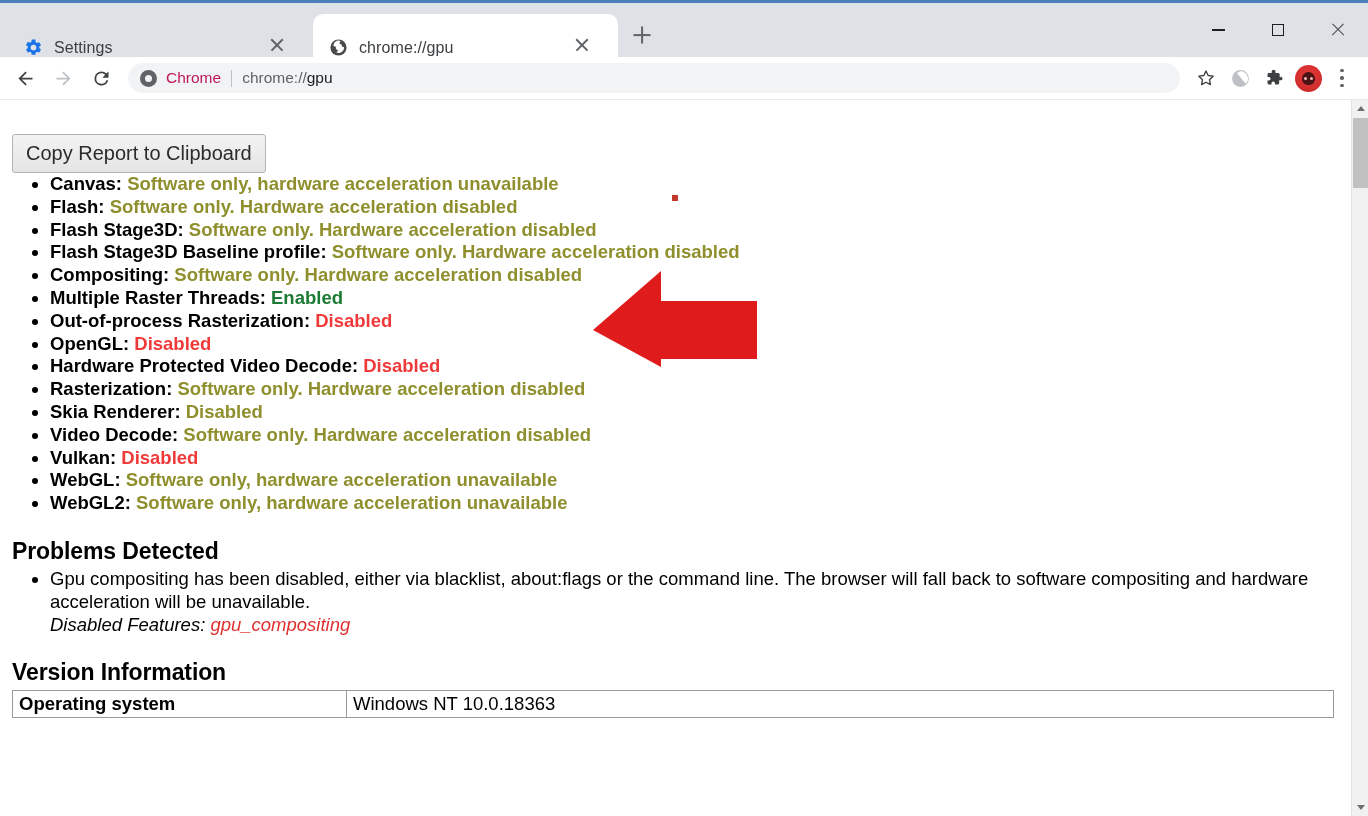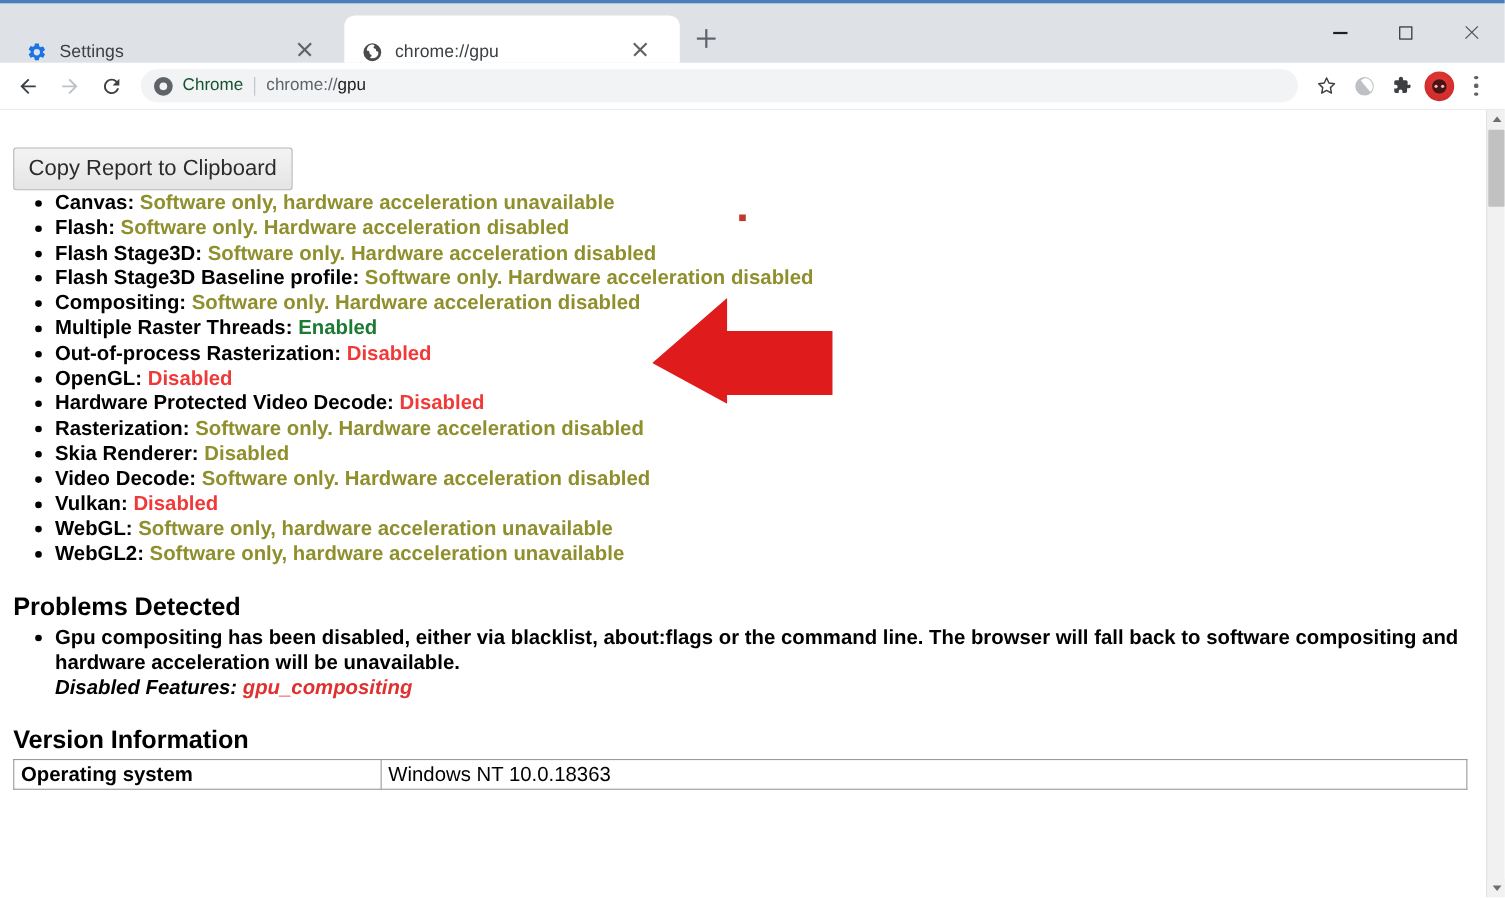--- a/index.html
+++ b/index.html
@@ -143,21 +143,21 @@
   .chrome-logo::after {
     content: "";
     position: absolute;
     left: 5px; top: 5px;
     width: 7px; height: 7px;
     border-radius: 50%;
     background: #f1f3f4;
   }
   .omni-scheme {
     font-size: 15.5px;
-    color: #14532d;
+    color: #be185d;
     white-space: nowrap;
   }
   .omni-divider {
     width: 1px; height: 17px;
     background: #bdc1c6;
     margin: 0 10px;
     flex: 0 0 1px;
   }
   .omni-url {
     font-size: 15.5px;
@@ -259,21 +259,20 @@
   ul.featlist li .val { }
 
   .v-warn  { color: #8f8f2e; }
   .v-ok    { color: #1b7a33; }
   .v-bad   { color: #f03a3a; }
 
   ul.problist {
     list-style: disc;
     margin: 0 0 0 42px;
     padding: 0;
-    font-weight: bold;
   }
   ul.problist li {
     font-size: 18.5px;
     line-height: 22.8px;
     color: #000000;
     max-width: 1322px;
   }
   .disabled-feat-line {
     font-style: italic;
     display: block;

